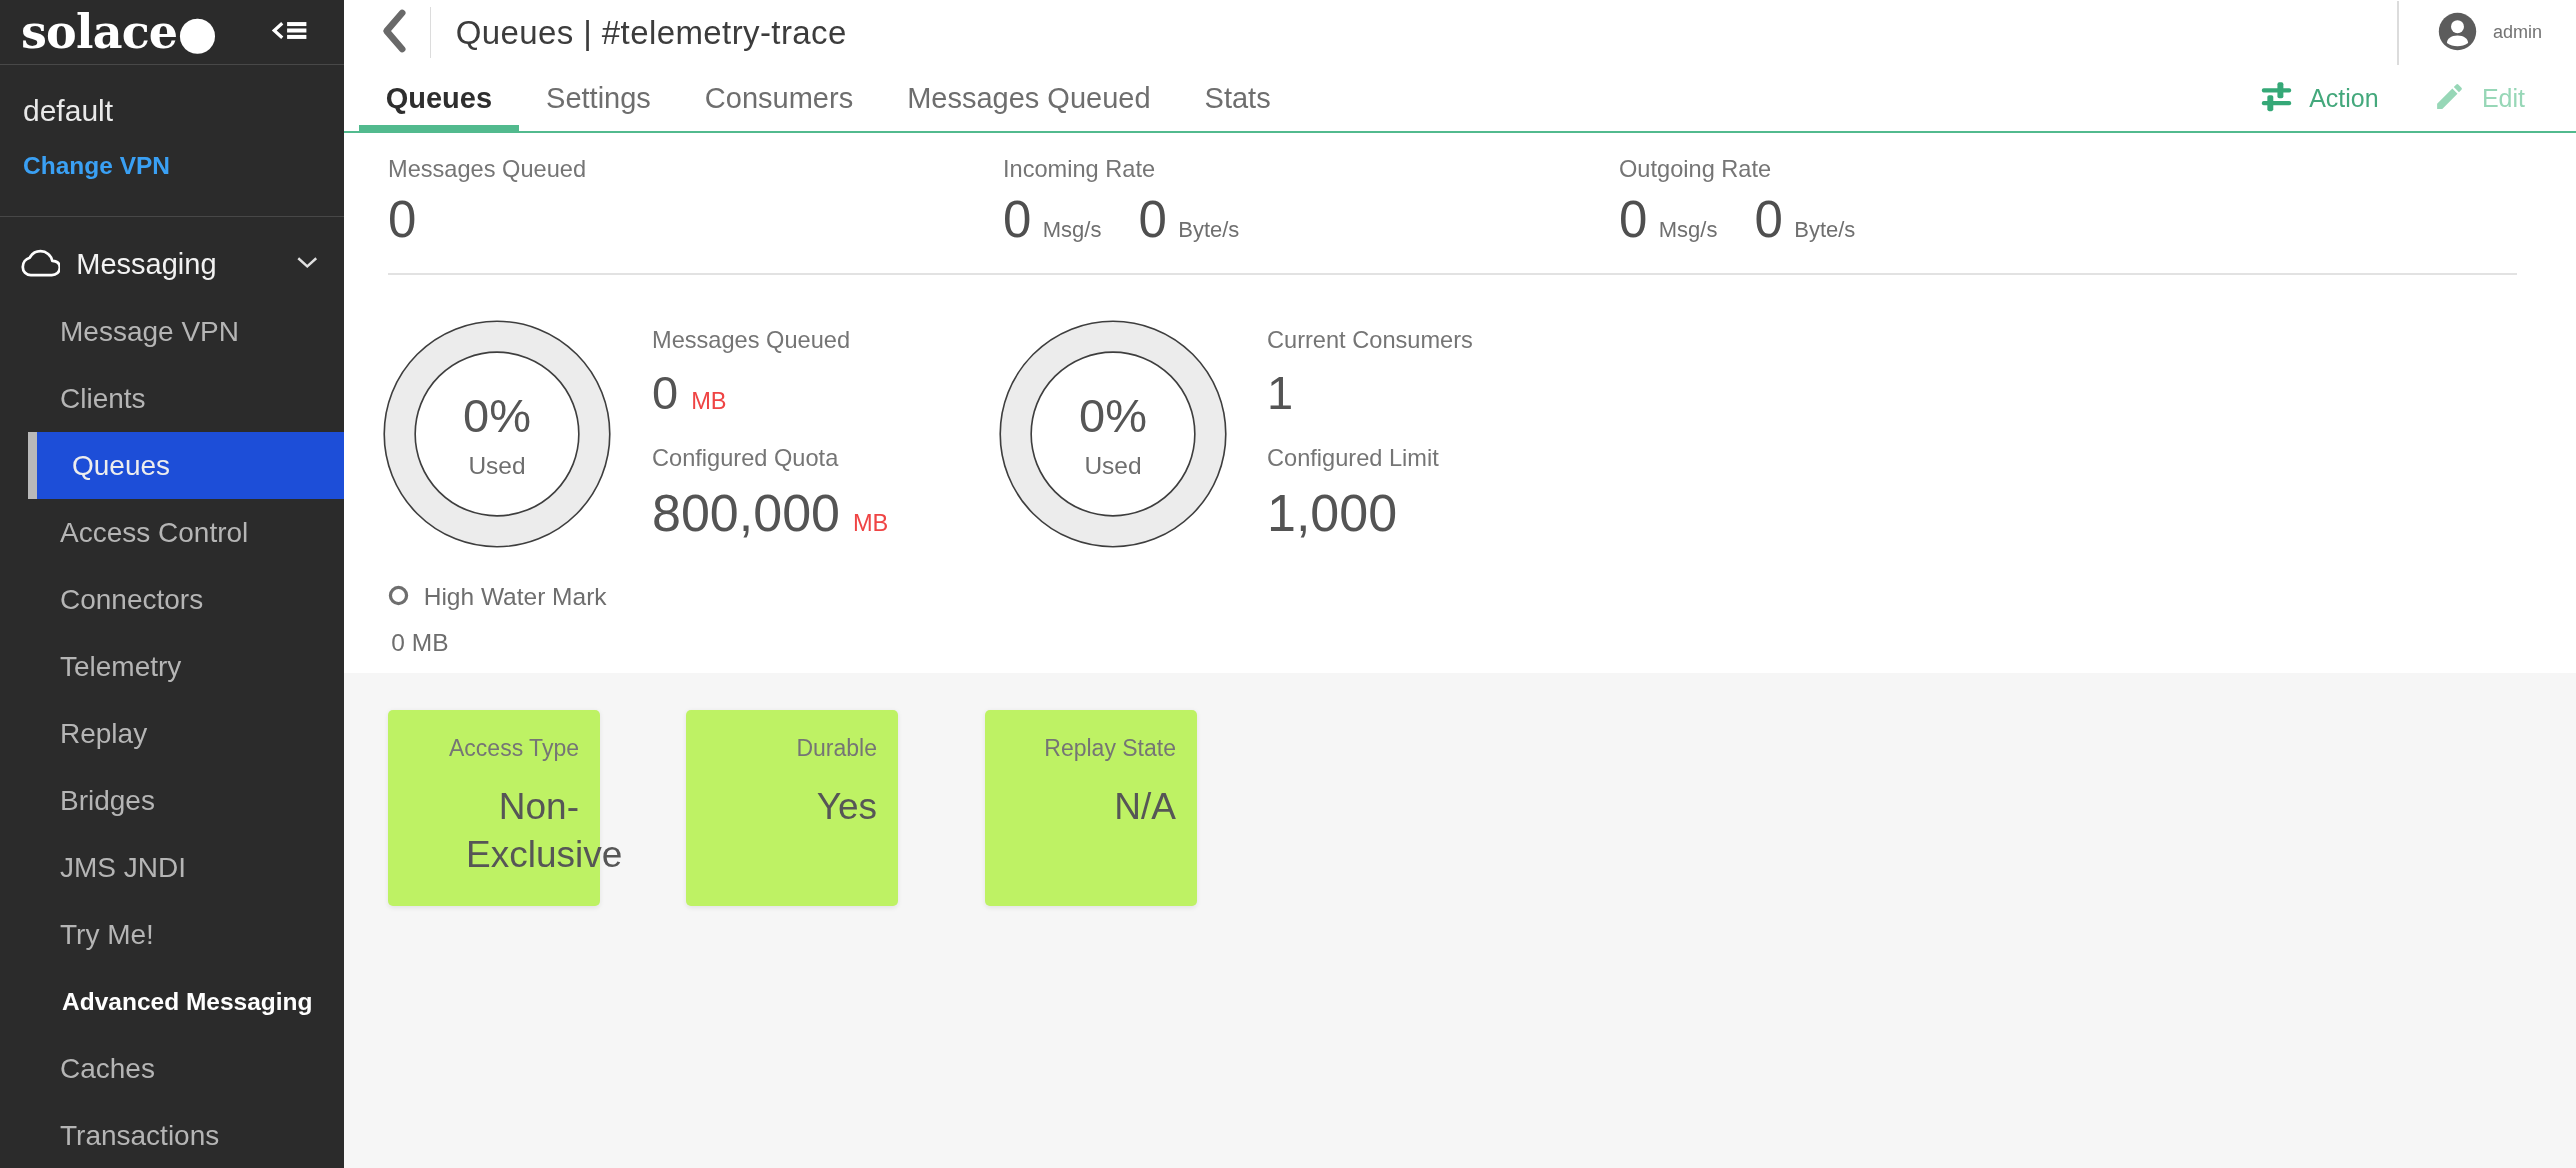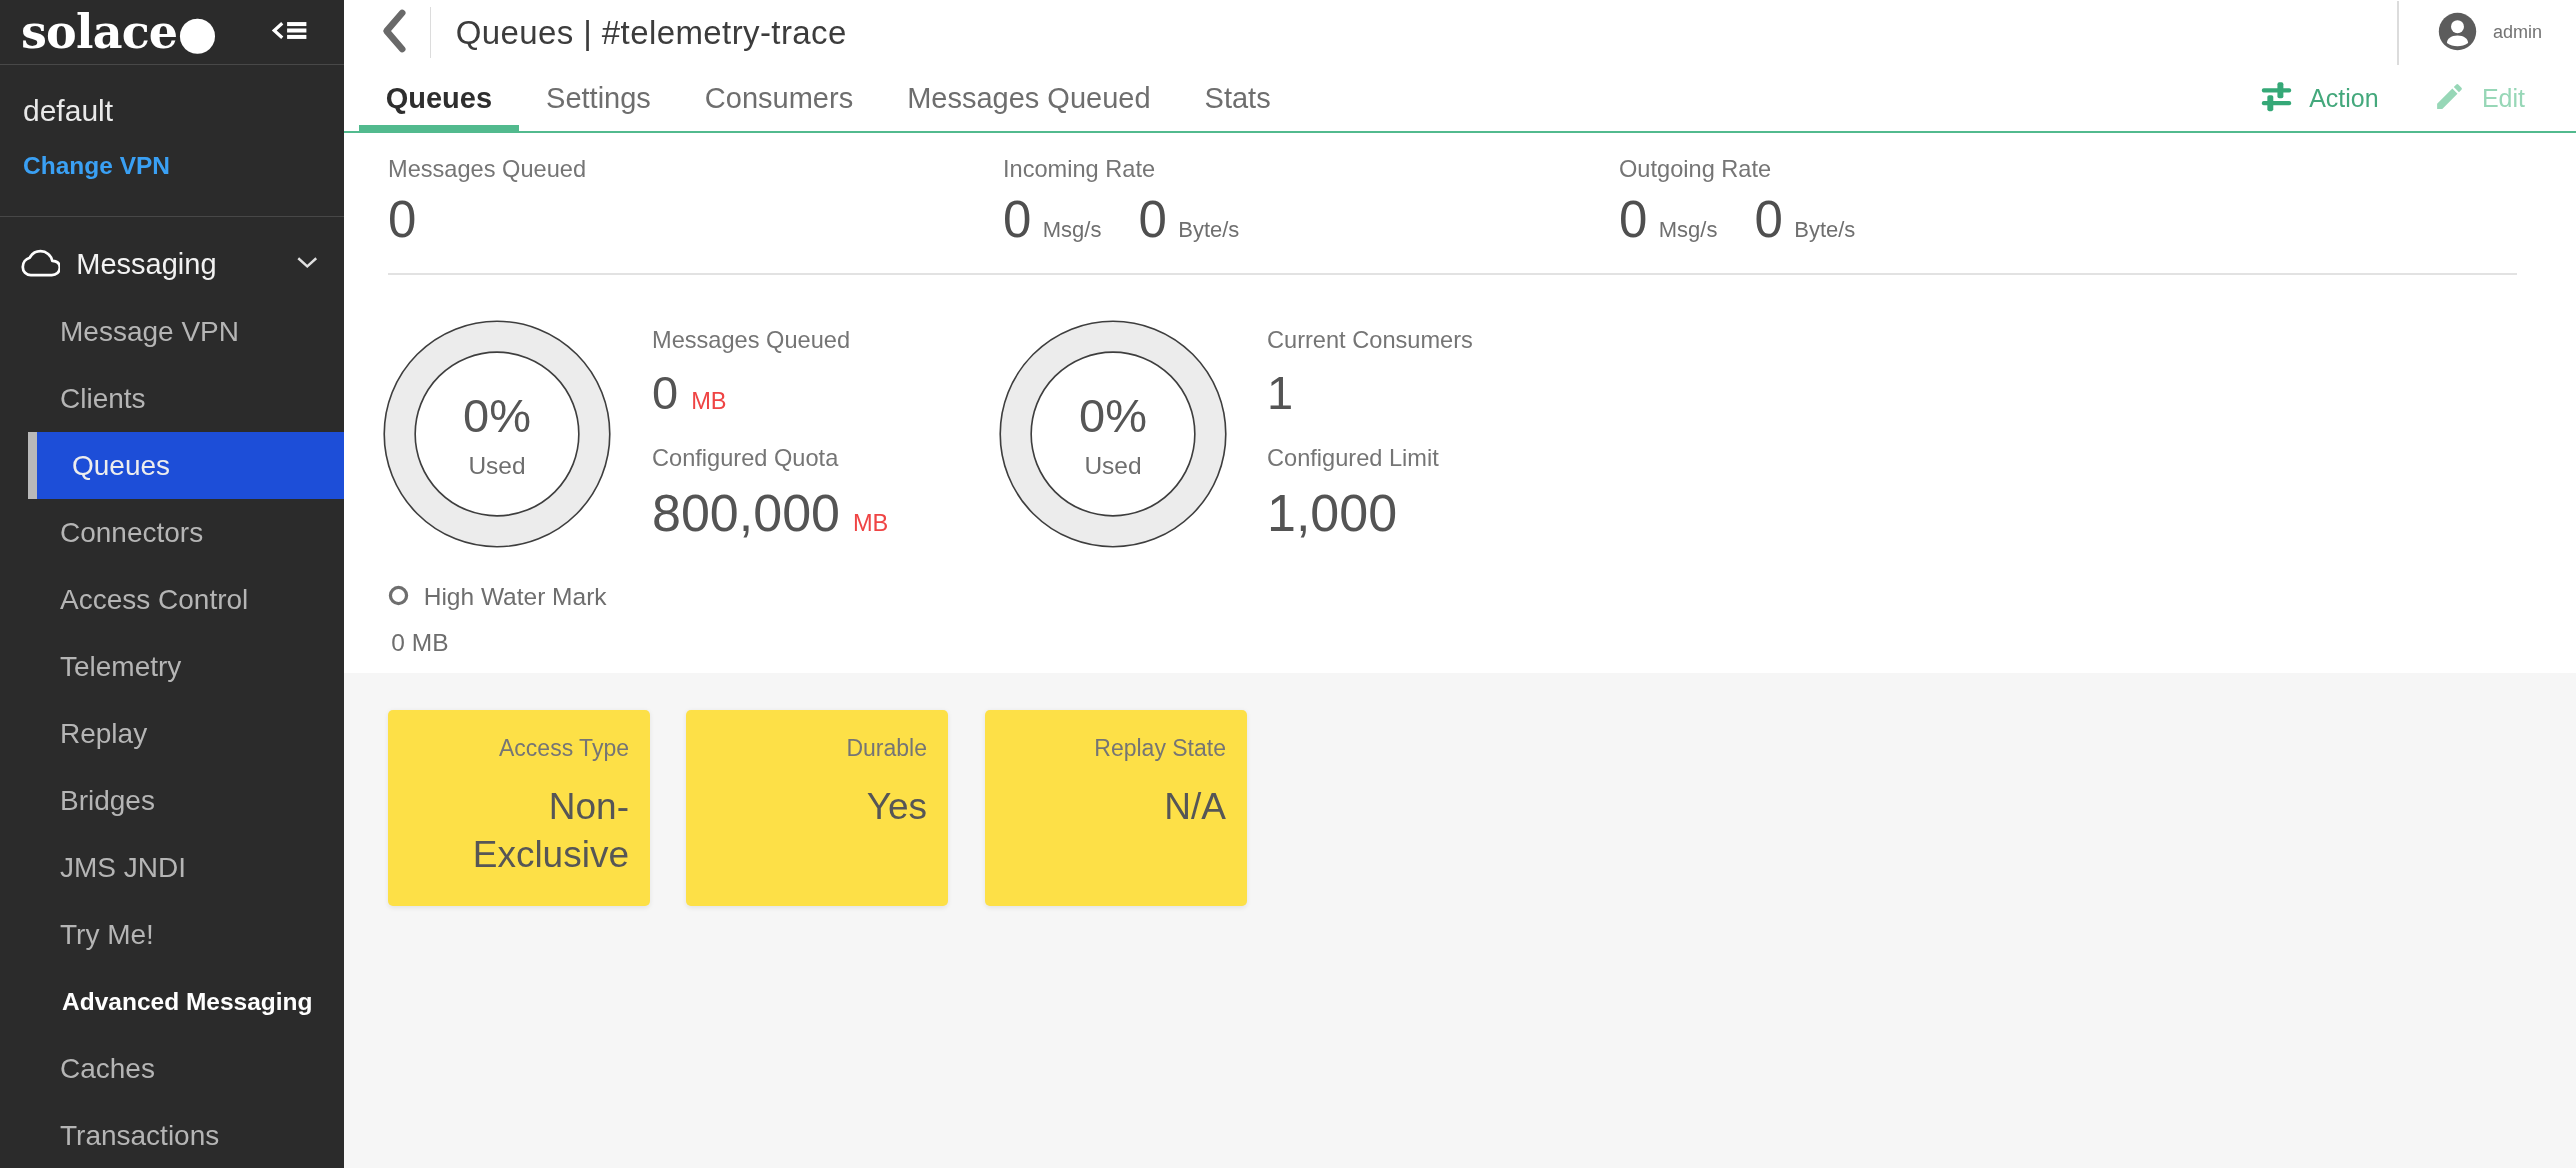--- a/index.html
+++ b/index.html
@@ -79,21 +79,21 @@
   .g-value { display:flex; align-items:baseline; margin:11.4px 0 24.5px 0; }
   .g-value .v1 { font-size:47px; color:#545454; }
   .g-value .v2 { font-size:52px; color:#545454; }
   .g-unit { font-size:23.6px; color:#ef4444; margin-left:13px; }
 
   .hwm { position:absolute; left:44px; top:450px; }
   .hwm-row { display:flex; align-items:center; }
   .hwm-label { font-size:24.5px; color:#6e6e6e; margin-left:14.7px; }
   .hwm-value { font-size:24.5px; color:#6e6e6e; margin-top:18px; padding-left:3.3px; }
 
-  .card { position:absolute; top:577px; width:262px; height:196px; background:#fde047;
+  .card { position:absolute; top:577px; width:212px; height:196px; background:#bef264;
           border-radius:4.9px; box-shadow:0 1.6px 4.9px rgba(0,0,0,0.08); padding:24.5px 21px; }
   .card.c1 { left:44px; } .card.c2 { left:342px; } .card.c3 { left:641px; }
   .card-label { font-size:23px; color:#757575; text-align:right; }
   .card-value { font-size:37px; color:#565656; text-align:right; margin-top:21px;
                 line-height:1.3; padding-left:57px; }
 </style>
 </head>
 <body>
 
 <div class="app">
@@ -136,24 +136,24 @@
       <div class="nav-item">
           <span>Message VPN</span>
         </div>
       <div class="nav-item">
           <span>Clients</span>
         </div>
       <div class="nav-item selected">
           <span>Queues</span>
         </div>
       <div class="nav-item">
+          <span>Access Control</span>
+        </div>
+      <div class="nav-item">
           <span>Connectors</span>
-        </div>
-      <div class="nav-item">
-          <span>Access Control</span>
         </div>
       <div class="nav-item">
           <span>Telemetry</span>
         </div>
       <div class="nav-item">
           <span>Replay</span>
         </div>
       <div class="nav-item">
           <span>Bridges</span>
         </div>

